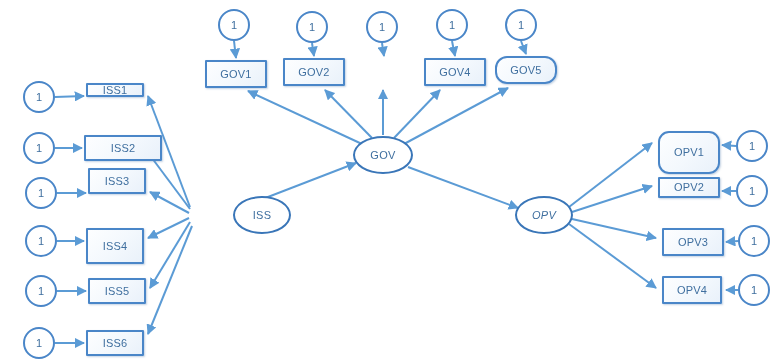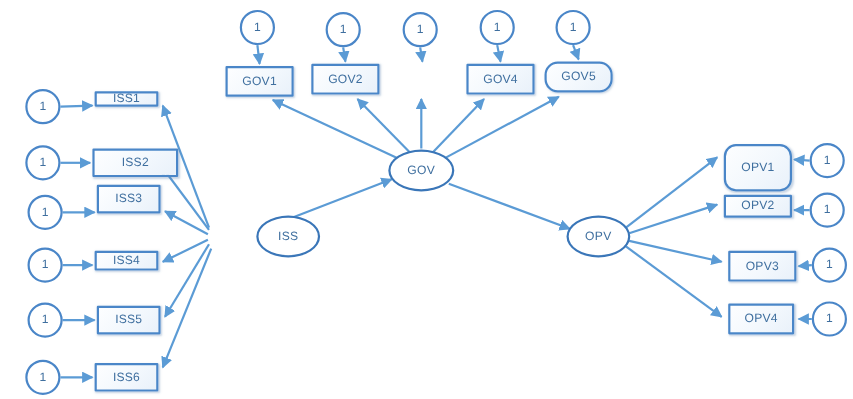--- a/index.html
+++ b/index.html
@@ -138,33 +138,33 @@
       </g>
   </svg>
 
   <div id="node-layer">
       <div class="latent-ellipse" style="left: 201px; top: 196px; width: 58px; height: 38px; margin-left: 32px;">
         <span class="latent-label">ISS</span>
       </div>
       <div class="latent-ellipse" style="left: 353px; top: 136px; width: 60px; height: 38px;">
         <span class="latent-label">GOV</span>
       </div>
-      <div class="latent-ellipse" style="left: 515px; top: 196px; width: 58px; height: 38px;">
+      <div class="latent-ellipse" style="left: 515px; top: 196px; width: 58px; height: 38px; font-style: italic;">
         <span class="latent-label">OPV</span>
       </div>
       <div class="indicator-box" style="left: 86px; top: 83px; width: 58px; height: 14px;">
         <span class="indicator-label">ISS1</span>
       </div>
       <div class="indicator-box" style="left: 84px; top: 135px; width: 78px; height: 26px;">
         <span class="indicator-label">ISS2</span>
       </div>
       <div class="indicator-box" style="left: 88px; top: 168px; width: 58px; height: 26px;">
         <span class="indicator-label">ISS3</span>
       </div>
-      <div class="indicator-box" style="left: 86px; top: 228px; width: 58px; height: 18px;">
+      <div class="indicator-box" style="left: 86px; top: 228px; width: 58px; height: 36px;">
         <span class="indicator-label">ISS4</span>
       </div>
       <div class="indicator-box" style="left: 88px; top: 278px; width: 58px; height: 26px;">
         <span class="indicator-label">ISS5</span>
       </div>
       <div class="indicator-box" style="left: 86px; top: 330px; width: 58px; height: 26px;">
         <span class="indicator-label">ISS6</span>
       </div>
       <div class="indicator-box" style="left: 205px; top: 60px; width: 62px; height: 28px;">
         <span class="indicator-label">GOV1</span>

